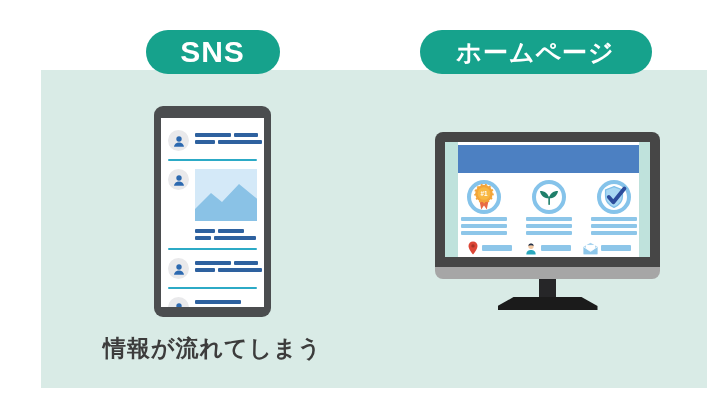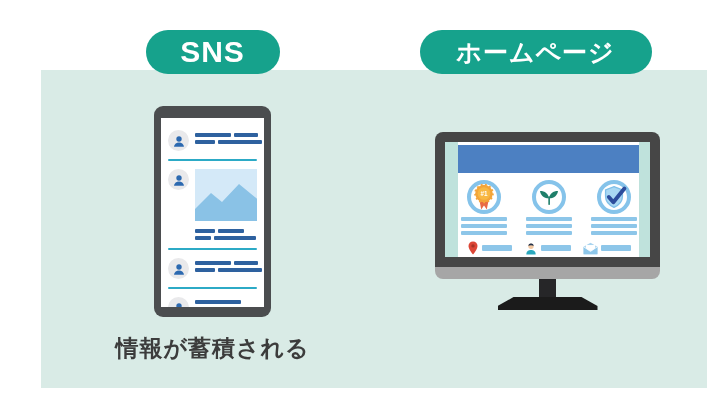--- a/index.html
+++ b/index.html
@@ -151,21 +151,21 @@
             <div class="lrow">
                 <div class="seg" style="width:46px"></div>
               </div>
 
           </div>
         </div>
 
       </div>
     </div>
 
-    <div class="caption">情報が蓄積される</div>
+    <div class="caption">情報が流れてしまう</div>
   </div>
 
   <div class="panel panel-right">
     <div class="pill pill-hp">
       <span>ホームページ</span>
     </div>
 
     <div class="monitor">
       <div class="m-bezel">
         <div class="m-screen">

